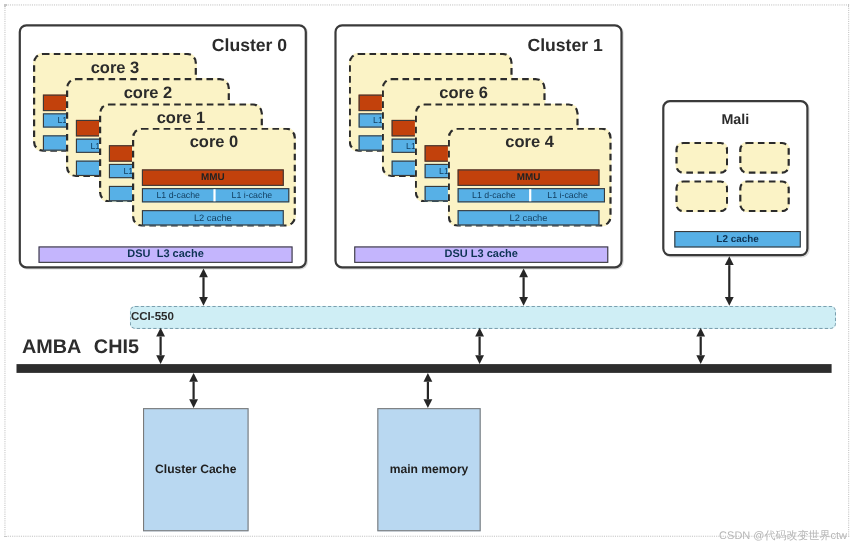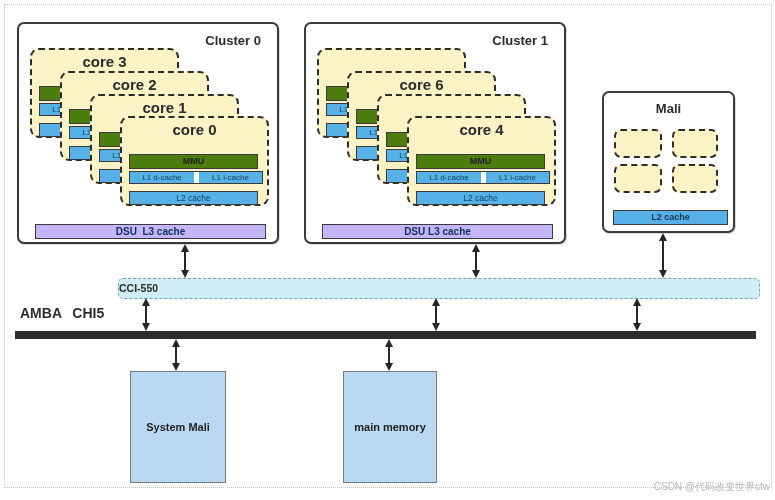--- a/index.html
+++ b/index.html
@@ -6,36 +6,36 @@
   html,body { background:#ffffff; }
   #page { position:relative; width:775px; height:500px; background:#ffffff; overflow:hidden; }
 
   .frame { position:absolute; left:4px; top:4px; width:768px; height:484px;
            border:1px dotted #c6c6c6; }
 
   
   .obox { position:absolute; background:#ffffff; border:2px solid #3a3a3a;
           border-radius:7px; box-shadow:1px 1px 0 #dcdcdc; }
   .cluster { width:262px; height:222px; top:22px; }
-  .cluster-title { position:absolute; top:9px; right:16px; font-size:13px;
+  .cluster-title { position:absolute; top:9px; right:16px; font-size:16px;
                    font-weight:bold; color:#2b2b2b; }
 
   
   .core { position:absolute; width:149px; height:90px; background:#fbf3c6;
           border:2px dashed #2b2b2b; border-radius:9px; }
   .core-title { position:absolute; top:3px; left:0; width:100%; text-align:center;
                 font-size:15px; font-weight:bold; color:#2b2b2b; }
   .mmu  { position:absolute; left:7px; top:36px; width:129px; height:15px;
-          background:#4d7c0f; border:1px solid #3a3a3a; font-size:9px; font-weight:bold;
+          background:#c2410c; border:1px solid #3a3a3a; font-size:9px; font-weight:bold;
           text-align:center; line-height:13px; color:#222; }
   .l1row{ position:absolute; left:7px; top:53px; width:134px; height:13px; display:flex;
           background:#57b0e6; border:1px solid #3a3a3a; color:#113d5e; }
   .l1cell { flex:0 0 64px; text-align:center; font-size:8px; line-height:11px;
             overflow:hidden; white-space:nowrap; }
-  .l1cell.i { flex:1 1 auto; border-left:5px solid #ffffff; }
+  .l1cell.i { flex:1 1 auto; border-left:2px solid #ffffff; }
   .l2bar{ position:absolute; left:7px; top:73px; width:129px; height:14px;
           background:#57b0e6; border:1px solid #3a3a3a; font-size:8.5px;
           text-align:center; line-height:12px; color:#113d5e; }
 
   .dsu { position:absolute; left:16px; top:200px; width:231px; height:15px;
          background:#c4b5fd; border:1px solid #3a3a3a; text-align:center;
          font-size:10px; font-weight:bold; line-height:13px; color:#0e3354; white-space:pre; }
 
   
   .mali { left:602px; top:91px; width:133px; height:142px; }
@@ -44,21 +44,21 @@
   .shader { position:absolute; width:48px; height:29px; background:#fbf3c6;
             border:2px dashed #2b2b2b; border-radius:7px; }
   .mali-l2 { position:absolute; left:9px; top:117px; width:115px; height:15px;
              background:#57b0e6; border:1px solid #3a3a3a; text-align:center;
              font-size:9px; font-weight:bold; line-height:13px; color:#0e3354; }
 
   
   .cci { position:absolute; left:118px; top:278px; width:642px; height:21px;
          background:#cfeef5; border:1px dashed #7b9fae; border-radius:5px;
          text-align:left; font-size:10.5px; font-weight:bold; line-height:19px; color:#2b2b2b; }
-  .bus-label { position:absolute; left:20px; top:305px; font-size:14px; font-weight:bold;
+  .bus-label { position:absolute; left:20px; top:305px; font-size:18px; font-weight:bold;
                color:#2d2d2d; word-spacing:7px; }
   .bus { position:absolute; left:15px; top:331px; width:741px; height:8px; background:#2d2d2d; }
 
   
   .membox { position:absolute; top:371px; height:112px; background:#b9d8f1;
             border:1px solid #7a7a7a; display:flex; align-items:center; justify-content:center;
             font-size:11px; font-weight:bold; color:#1f1f1f; text-align:center; }
   .sysc { left:130px; width:96px; }
   .mainm{ left:343px; width:94px; }
 
@@ -176,21 +176,21 @@
     <div class="shader" style="left:10px;top:71px;"></div>
     <div class="shader" style="left:68px;top:71px;width:46px;"></div>
     <div class="mali-l2">L2 cache</div>
   </div>
 
   <div class="cci">CCI-550</div>
 
   <div class="bus-label">AMBA CHI5</div>
   <div class="bus"></div>
 
-  <div class="membox sysc">System Mali</div>
+  <div class="membox sysc">Cluster Cache</div>
   <div class="membox mainm">main memory</div>
 
   <div class="arr" style="left:184px;top:252px;height:18px;"></div>
   <div class="arr" style="left:475px;top:252px;height:18px;"></div>
   <div class="arr" style="left:662px;top:241px;height:29px;"></div>
   <div class="arr" style="left:145px;top:306px;height:17px;"></div>
   <div class="arr" style="left:435px;top:306px;height:17px;"></div>
   <div class="arr" style="left:636px;top:306px;height:17px;"></div>
   <div class="arr" style="left:175px;top:347px;height:16px;"></div>
   <div class="arr" style="left:388px;top:347px;height:16px;"></div>

